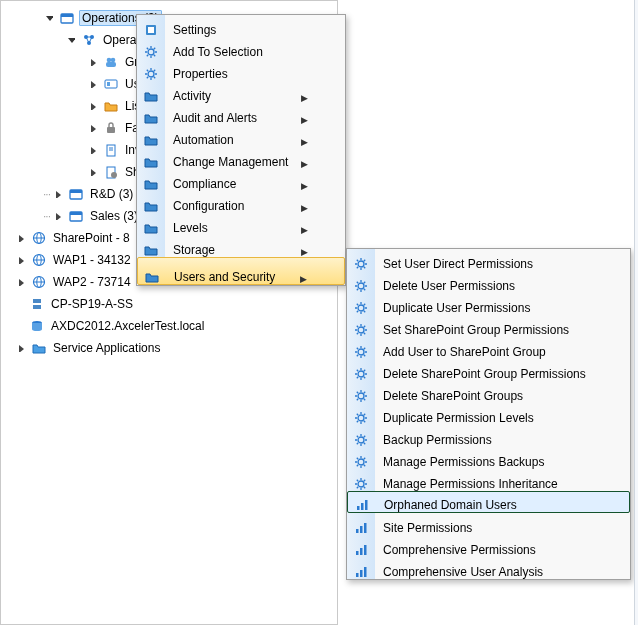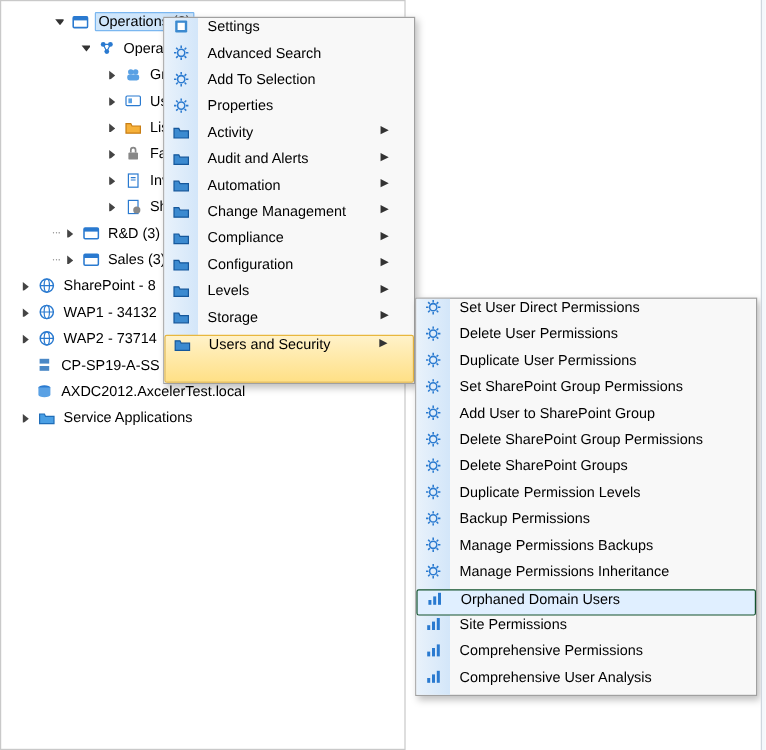--- a/index.html
+++ b/index.html
@@ -70,42 +70,42 @@
   }
   .menu .gutter {
     position: absolute;
     left: 0; top: 0; bottom: 0;
     width: 28px;
     background: linear-gradient(to right,#e9f2fb,#d3e6f9);
   }
   .menu-items { position: relative; }
   .mi {
     display: flex;
-    align-items: flex-start;
+    align-items: flex-end;
     height: 22px;
-    padding-right: 18px;
+    padding-right: 34px;
     cursor: default;
   }
   .mi .mi-ico {
     width: 28px;
     display: inline-flex;
     align-items: center; justify-content: center;
   }
   .mi .mi-ico svg { width: 14px; height: 14px; }
   .mi .mi-lbl { padding-left: 8px; flex: 1; }
   .mi .arrow {
     width: 10px;
     color: #333;
     font-size: 9px;
   }
   .mi.hl {
     background: linear-gradient(#fff2c9,#ffe086);
     border: 1px solid #e8b73e;
     border-radius: 2px;
-    height: 40px;
+    height: 28px;
   }
   .mi.hl2 {
     background: #e0efff;
     border: 1px solid #14532d;
     border-radius: 2px;
   }
 
   #menu1 { left: 136px; top: 14px; width: 210px; }
   #menu2 { left: 346px; top: 248px; width: 285px; }
 
@@ -439,28 +439,20 @@
           </svg>
         </span>
       <span class="mi-lbl">Settings</span>
     </div>
     <div class="mi">
       <span class="mi-ico">
           <svg>
             <use href="#gear"></use>
           </svg>
         </span>
-      <span class="mi-lbl">Advanced Search</span>
-    </div>
-    <div class="mi">
-      <span class="mi-ico">
-          <svg>
-            <use href="#gear"></use>
-          </svg>
-        </span>
       <span class="mi-lbl">Add To Selection</span>
     </div>
     <div class="mi">
       <span class="mi-ico">
           <svg>
             <use href="#gear"></use>
           </svg>
         </span>
       <span class="mi-lbl">Properties</span>
     </div>

